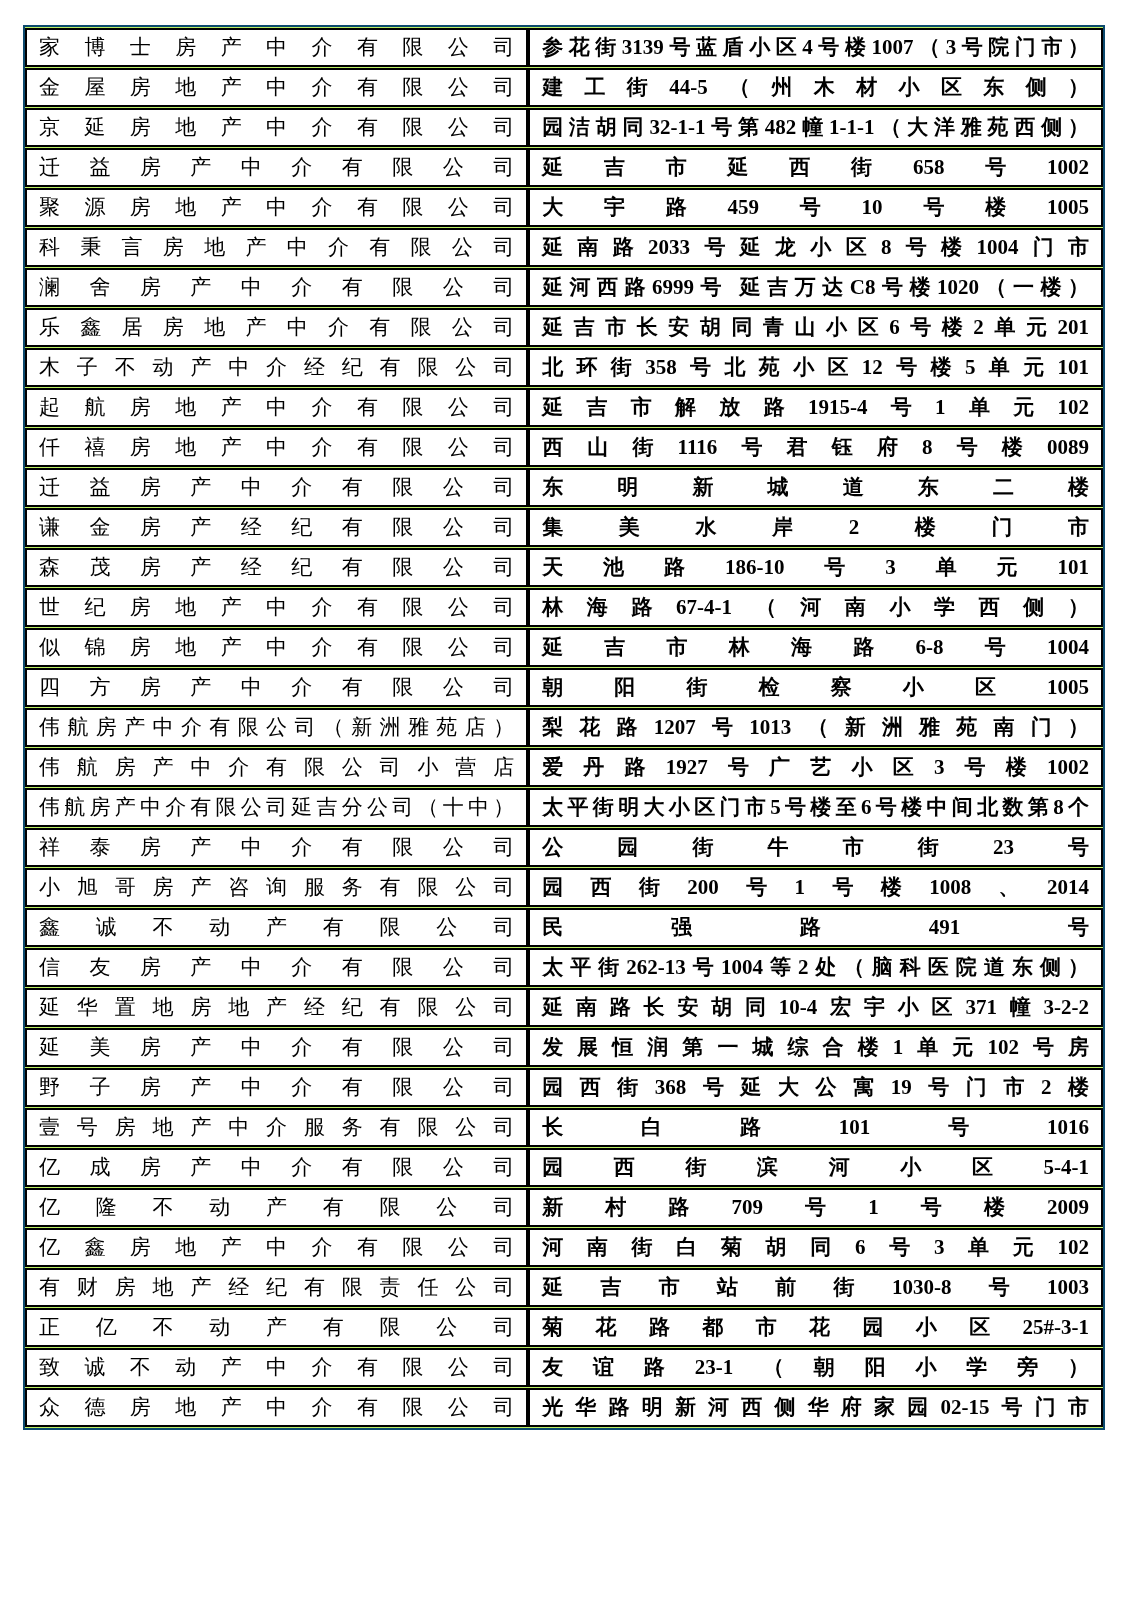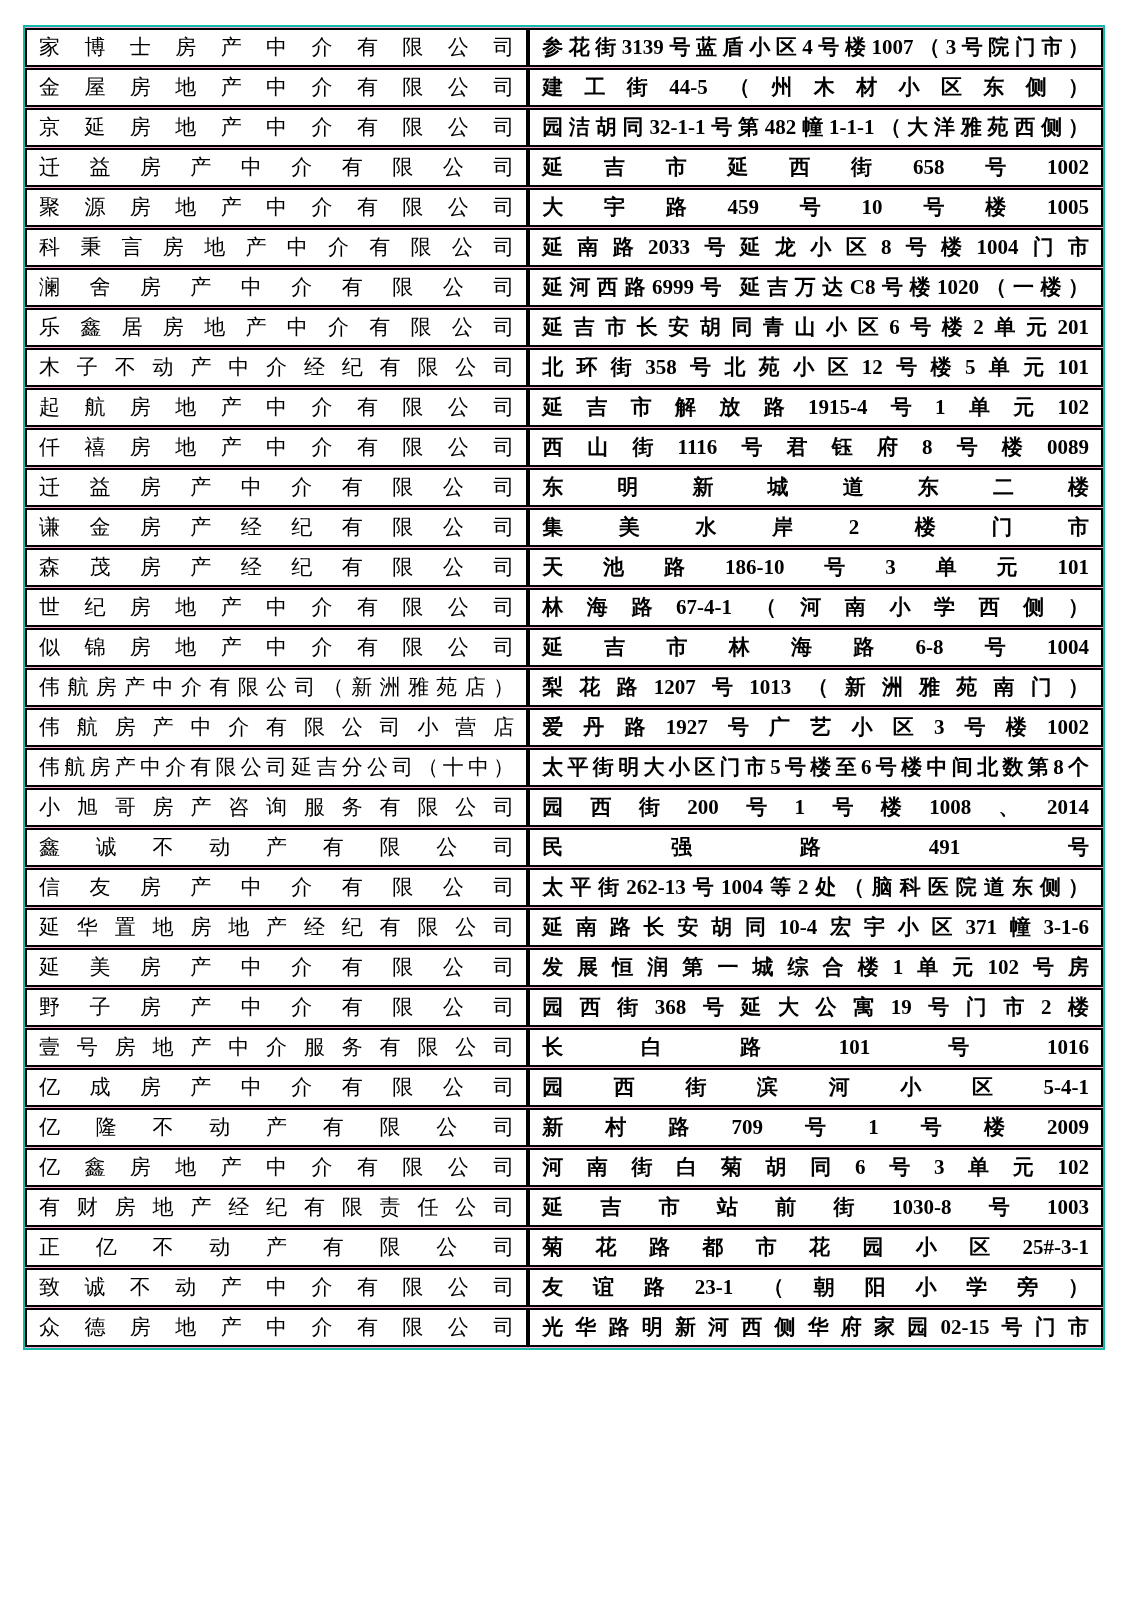--- a/index.html
+++ b/index.html
@@ -17,22 +17,22 @@
   .table-wrap {
     position: absolute;
     left: 23px;
     top: 25px;
     width: 1082px;
   }
   table.directory {
     width: 100%;
     border-collapse: separate;
     border-spacing: 0 1px;
-    border: 2px solid #14b8a6;
-    background: #f9a8d4;
+    border: 2px solid #0c4a6e;
+    background: #bef264;
     table-layout: fixed;
   }
   table.directory td {
     border: 2px solid #000000;
     height: 35px;
     padding: 0 12px;
     font-size: 21px;
     line-height: 35px;
     text-align: justify;
     text-align-last: justify;
@@ -108,46 +108,54 @@
         </tr>
         <tr>
           <td class="company-cell">世纪房地产中介有限公司</td>
           <td class="address-cell">林海路67-4-1（河南小学西侧）</td>
         </tr>
         <tr>
           <td class="company-cell">似锦房地产中介有限公司</td>
           <td class="address-cell">延吉市林海路6-8号1004</td>
         </tr>
         <tr>
+          <td class="company-cell">四方房产中介有限公司</td>
+          <td class="address-cell">朝阳街检察小区1005</td>
+        </tr>
+        <tr>
           <td class="company-cell">伟航房产中介有限公司（新洲雅苑店）</td>
           <td class="address-cell">梨花路1207号1013（新洲雅苑南门）</td>
         </tr>
         <tr>
           <td class="company-cell">伟航房产中介有限公司小营店</td>
           <td class="address-cell">爱丹路1927号广艺小区3号楼1002</td>
         </tr>
         <tr>
           <td class="company-cell">伟航房产中介有限公司延吉分公司（十中）</td>
           <td class="address-cell">太平街明大小区门市5号楼至6号楼中间北数第8个</td>
+        </tr>
+        <tr>
+          <td class="company-cell">祥泰房产中介有限公司</td>
+          <td class="address-cell">公园街牛市街23号</td>
         </tr>
         <tr>
           <td class="company-cell">小旭哥房产咨询服务有限公司</td>
           <td class="address-cell">园西街200号1号楼1008、2014</td>
         </tr>
         <tr>
           <td class="company-cell">鑫诚不动产有限公司</td>
           <td class="address-cell">民强路491号</td>
         </tr>
         <tr>
           <td class="company-cell">信友房产中介有限公司</td>
           <td class="address-cell">太平街262-13号1004等2处（脑科医院道东侧）</td>
         </tr>
         <tr>
           <td class="company-cell">延华置地房地产经纪有限公司</td>
-          <td class="address-cell">延南路长安胡同10-4宏宇小区371幢3-1-6</td>
+          <td class="address-cell">延南路长安胡同10-4宏宇小区371幢3-2-2</td>
         </tr>
         <tr>
           <td class="company-cell">延美房产中介有限公司</td>
           <td class="address-cell">发展恒润第一城综合楼1单元102号房</td>
         </tr>
         <tr>
           <td class="company-cell">野子房产中介有限公司</td>
           <td class="address-cell">园西街368号延大公寓19号门市2楼</td>
         </tr>
         <tr>

